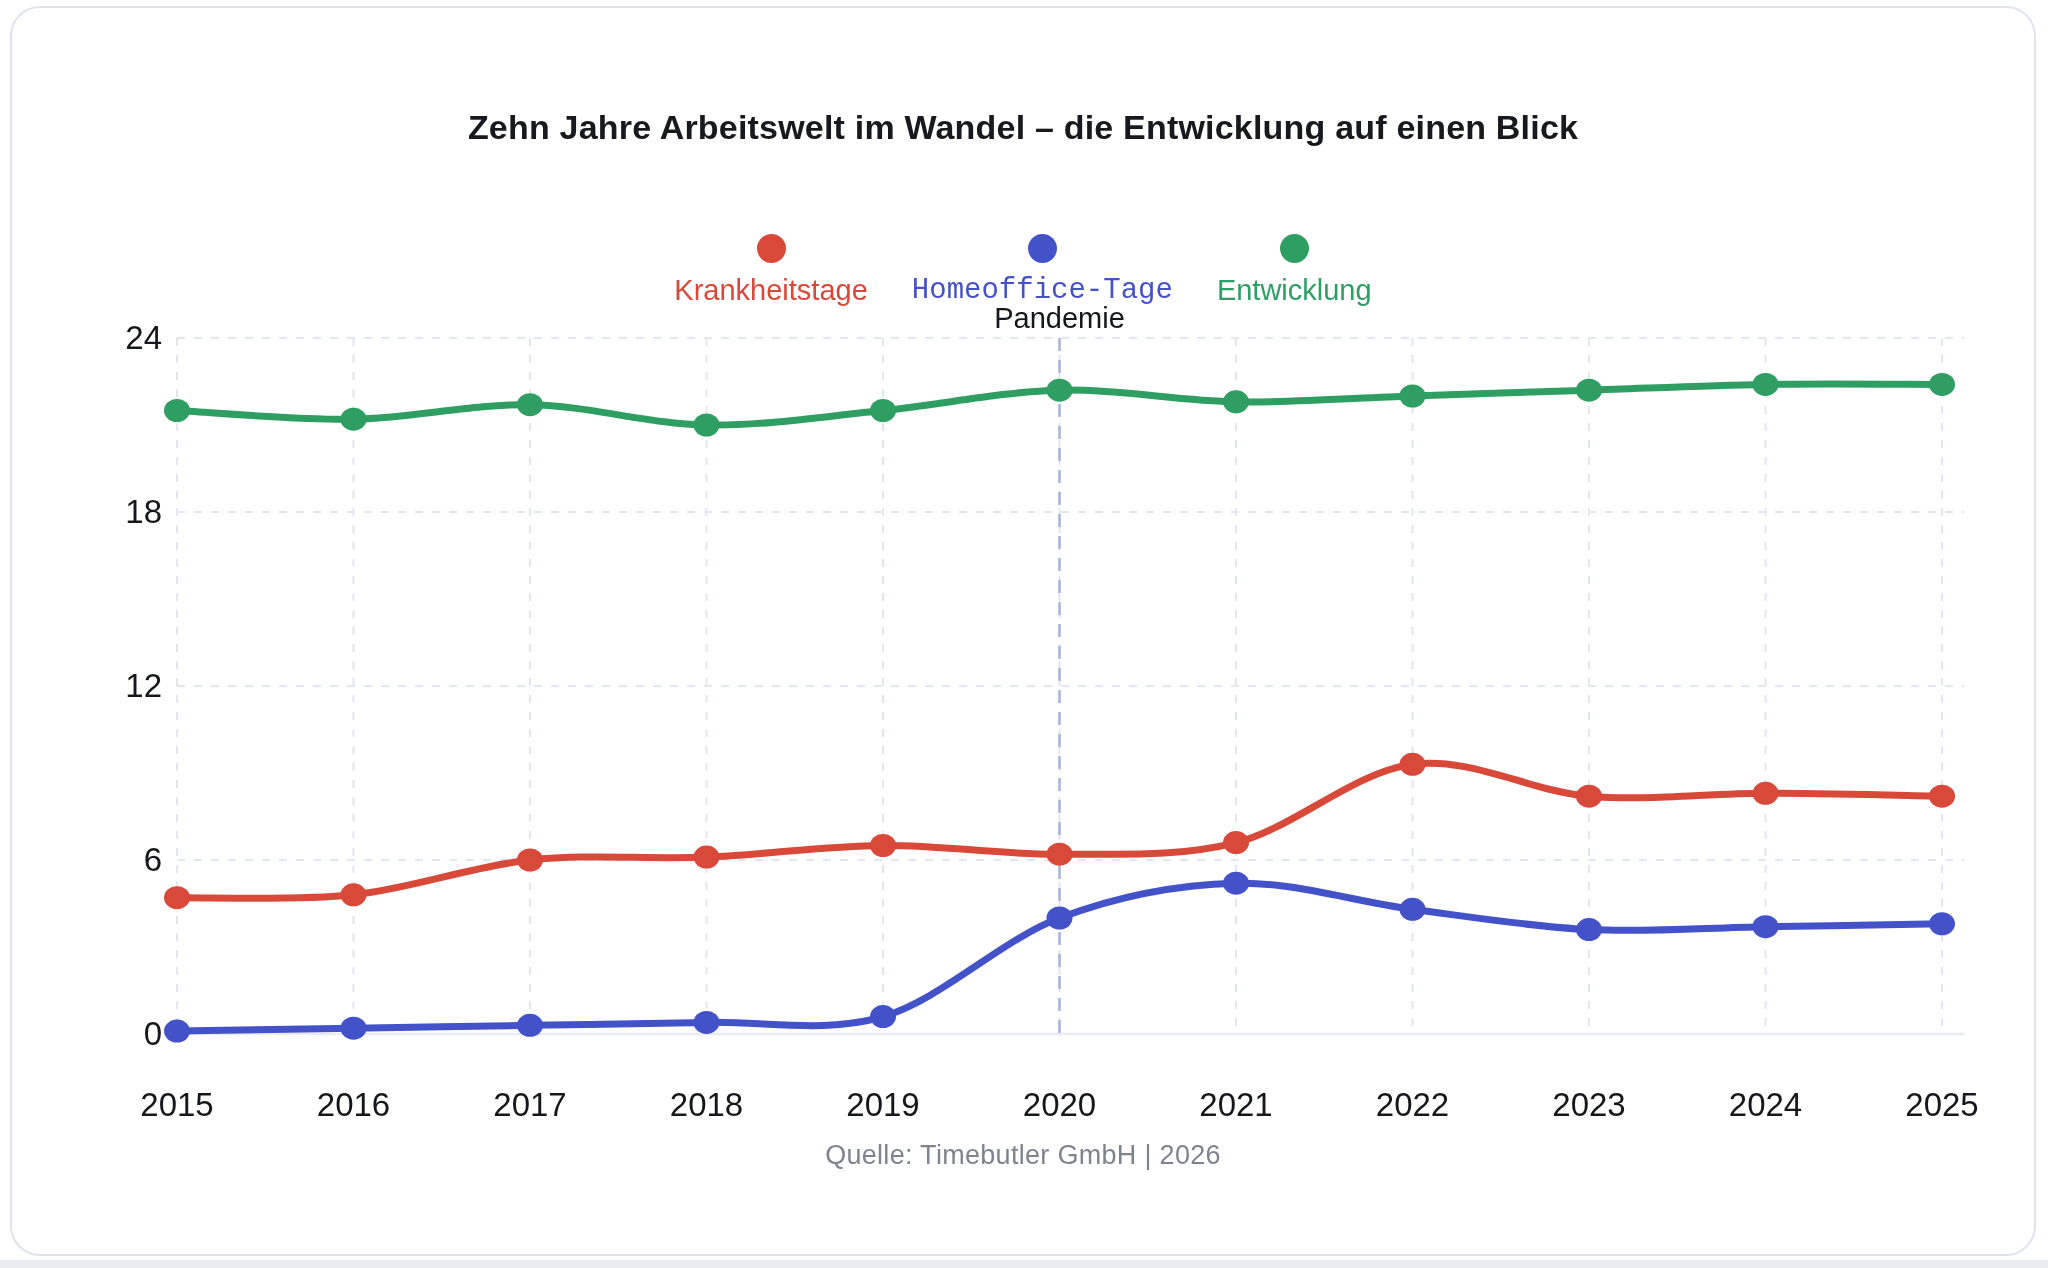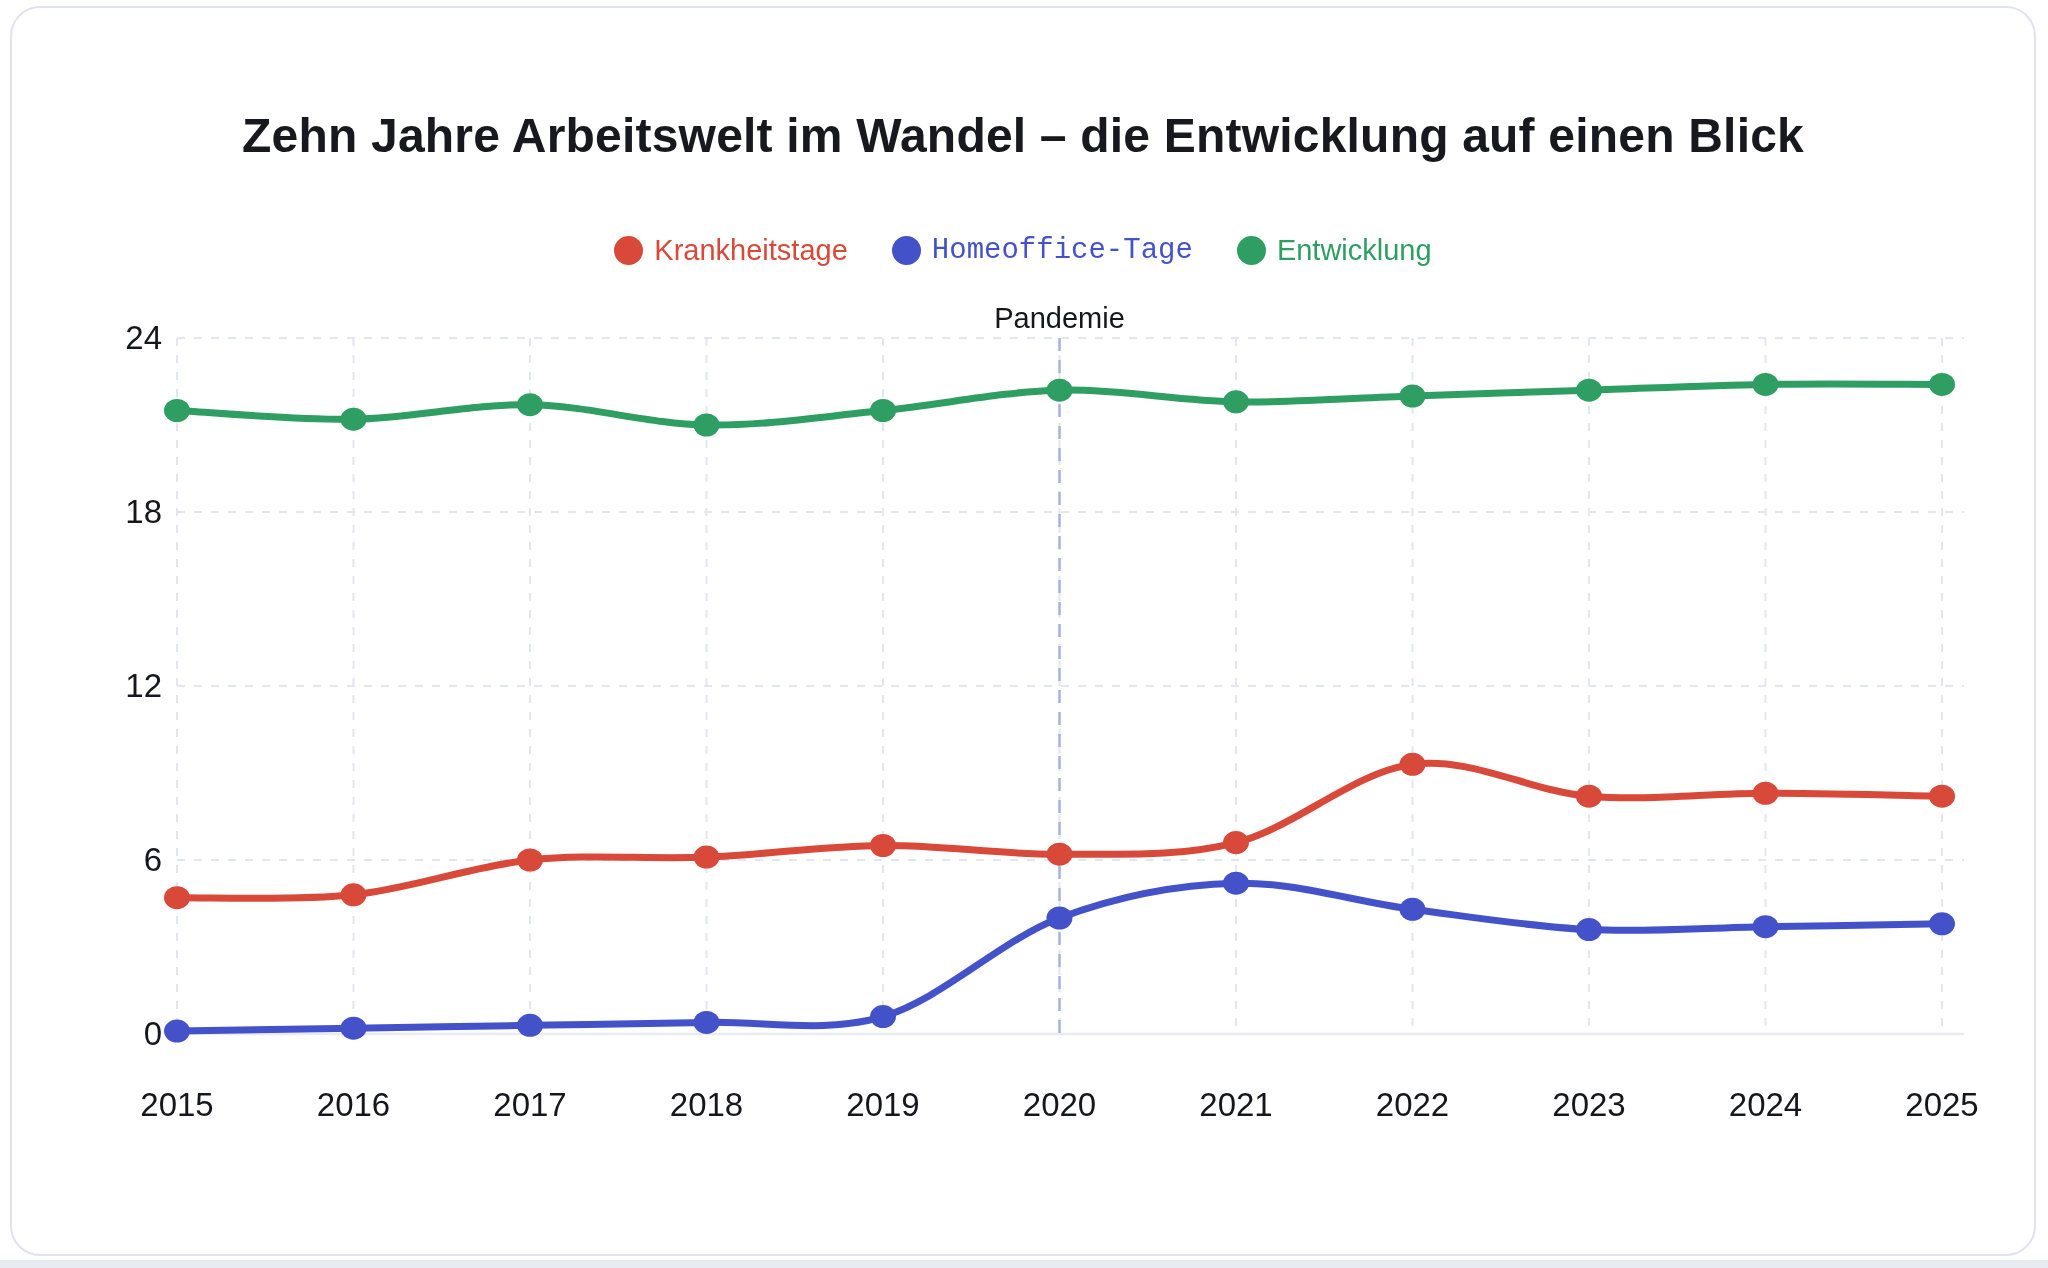--- a/index.html
+++ b/index.html
@@ -30,40 +30,41 @@
     height: 8px;
     background: #e9ebf3;
   }
   .chart-title {
     position: absolute;
     top: 100px;
     left: 0;
     width: 100%;
     margin: 0;
     text-align: center;
-    font-size: 48px;
+    font-size: 34px;
     font-weight: 600;
     letter-spacing: 0.2px;
     color: #17191e;
   }
   .legend {
     position: absolute;
     top: 226px;
     left: 0;
     width: 100%;
     display: flex;
     justify-content: center;
     align-items: center;
     gap: 44px;
   }
   .legend-item {
     display: flex;
     align-items: center;
     gap: 11px;
     cursor: pointer;
+    flex-direction: column;
   }
   .legend-dot {
     width: 29px;
     height: 29px;
     border-radius: 50%;
     flex: 0 0 auto;
   }
   .legend-label {
     font-size: 29px;
     font-weight: 500;
@@ -180,14 +181,15 @@
       <ellipse cx="518" cy="112.70000000000005" rx="13" ry="11.5" fill="#2f9e63"></ellipse>
       <ellipse cx="694.5" cy="133" rx="13" ry="11.5" fill="#2f9e63"></ellipse>
       <ellipse cx="871" cy="118.5" rx="13" ry="11.5" fill="#2f9e63"></ellipse>
       <ellipse cx="1047.5" cy="98.20000000000005" rx="13" ry="11.5" fill="#2f9e63"></ellipse>
       <ellipse cx="1224" cy="109.79999999999995" rx="13" ry="11.5" fill="#2f9e63"></ellipse>
       <ellipse cx="1400.5" cy="104" rx="13" ry="11.5" fill="#2f9e63"></ellipse>
       <ellipse cx="1577" cy="98.20000000000005" rx="13" ry="11.5" fill="#2f9e63"></ellipse>
       <ellipse cx="1753.5" cy="92.39999999999998" rx="13" ry="11.5" fill="#2f9e63"></ellipse>
       <ellipse cx="1930" cy="92.39999999999998" rx="13" ry="11.5" fill="#2f9e63"></ellipse>
     </svg>
+  <div class="source-caption">Quelle: Timebutler GmbH | 2026</div>
 </div>
 <div class="bottom-strip"></div>
 
 </body></html>

